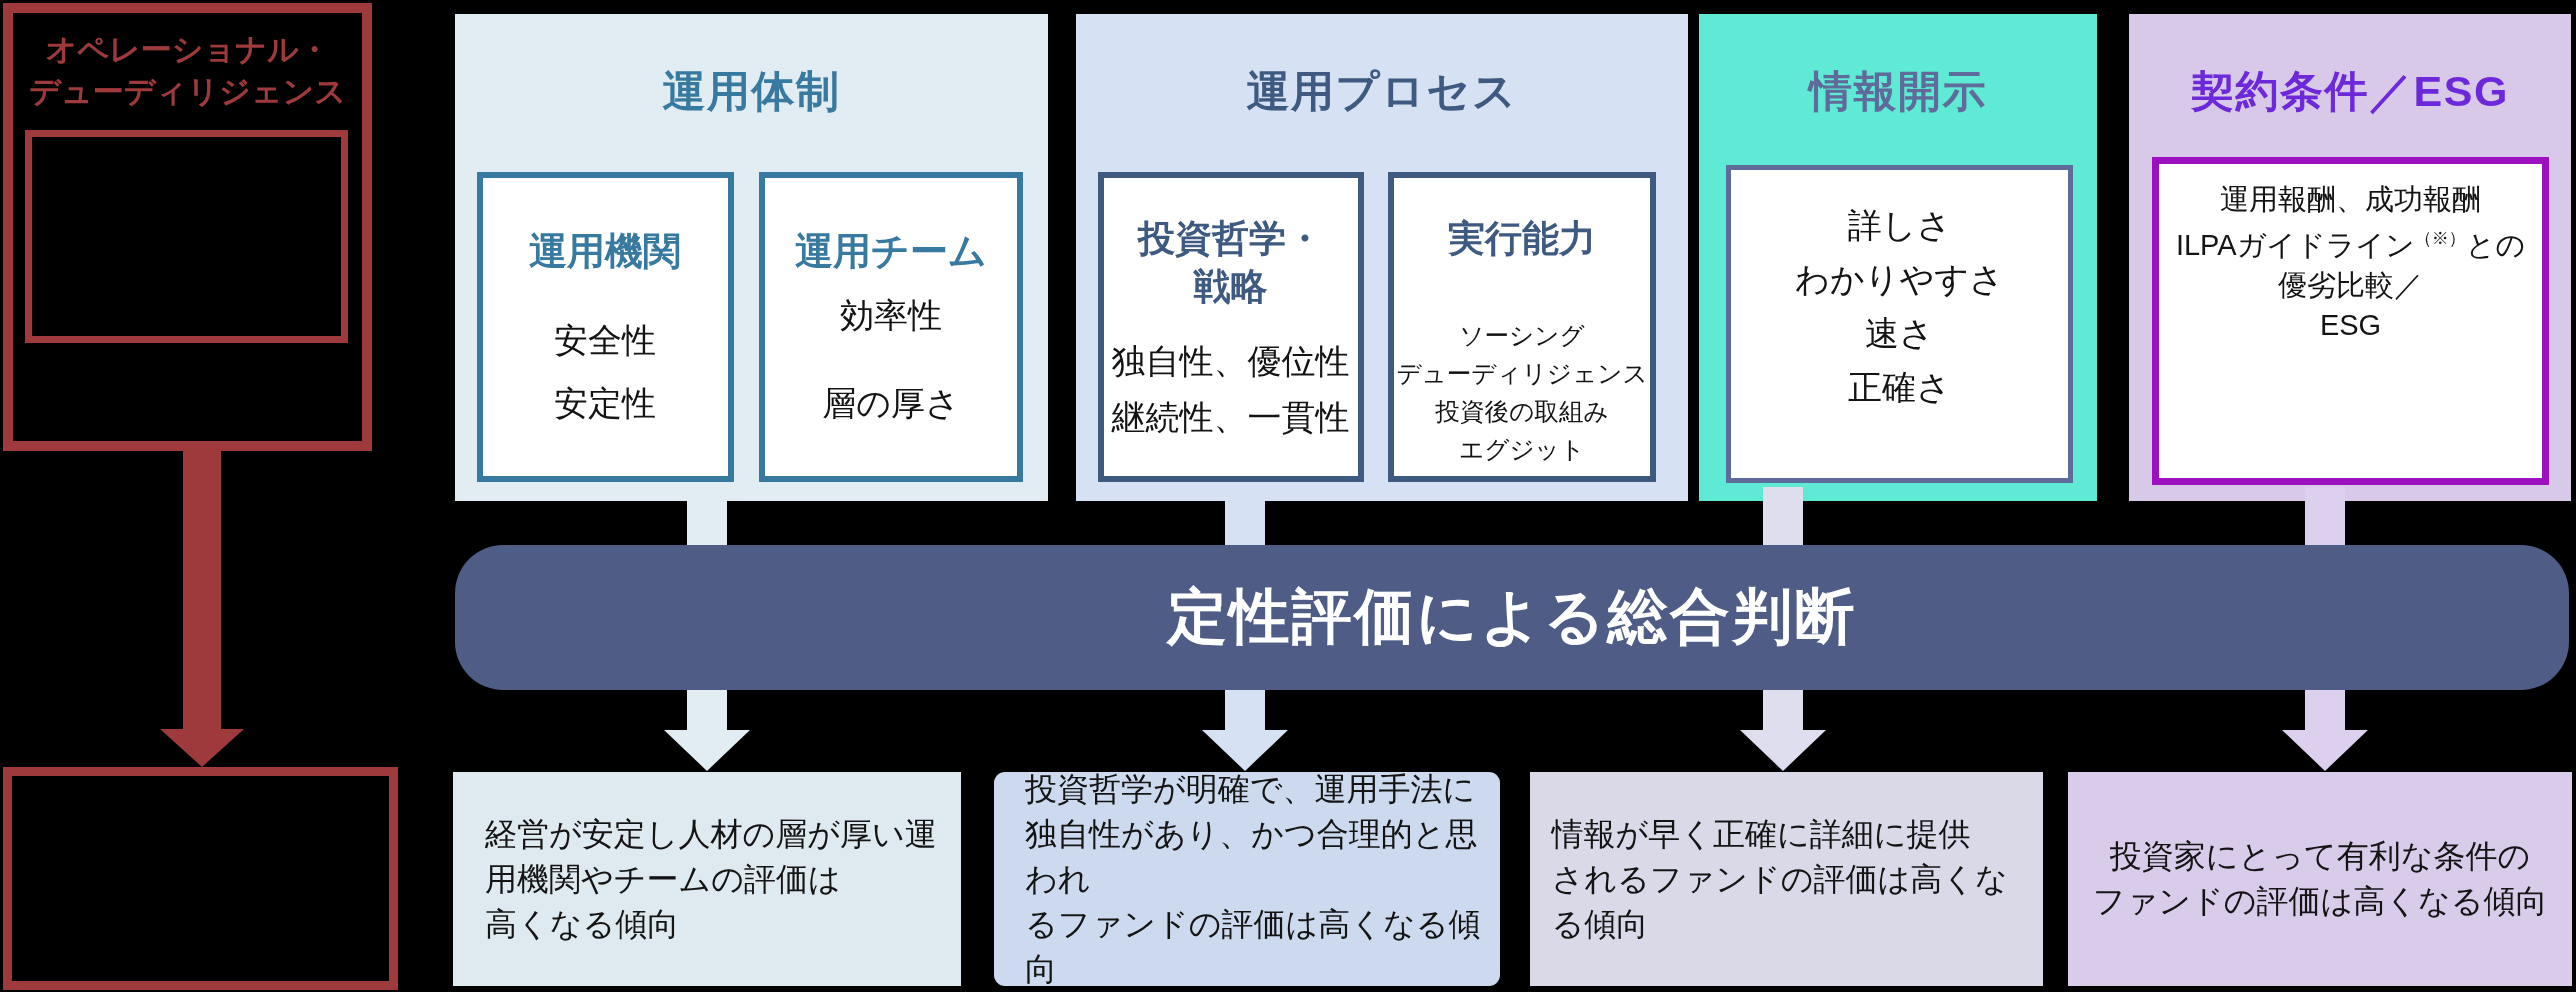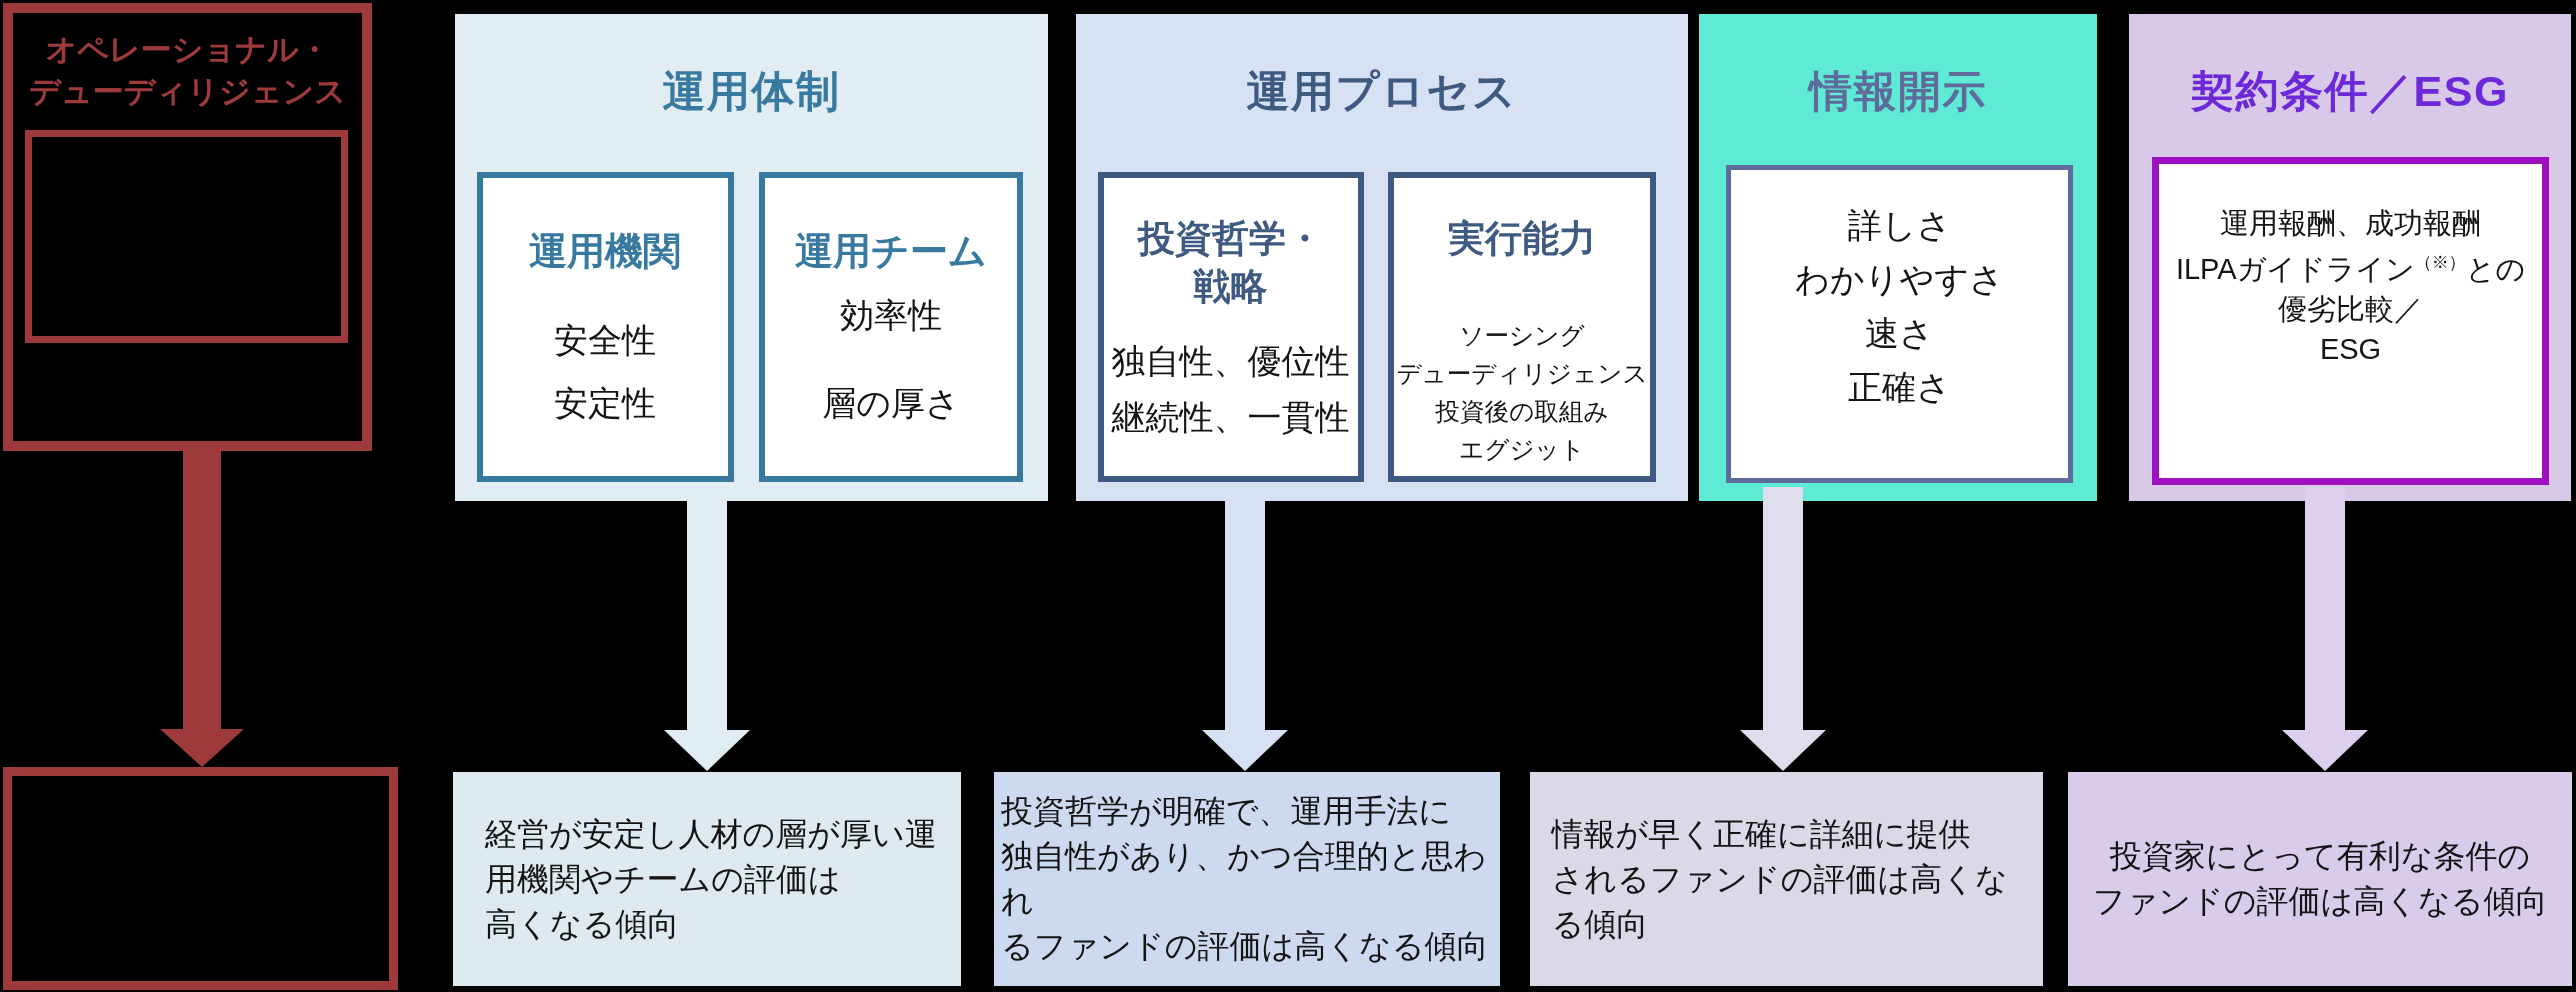--- a/index.html
+++ b/index.html
@@ -73,21 +73,21 @@
   .col2 .sb-item-sm.first{margin-top:54px;}
 
   .col3{left:1699px;width:398px;background:#5eead4;}
   .col3 .col-header{color:#5f6b9b;}
   .col3 .subbox{border:5.4px solid #5f6b9b;top:151px;height:318px;padding-top:28.4px;}
   .box-3a{left:27px;width:347px;}
   .col3 .sb-item{line-height:54px;}
 
   .col4{left:2129px;width:442px;background:#d9c9e8;}
   .col4 .col-header{color:#6d28d9;}
-  .col4 .subbox{border:7px solid #9c10c0;top:143px;height:328px;padding-top:39px;}
+  .col4 .subbox{border:7px solid #9c10c0;top:143px;height:328px;padding-top:15px;}
   .box-4a{left:23px;width:397px;}
   .c4-line{font-size:29px;line-height:40px;color:#141414;}
   .c4-sup{font-size:17px;vertical-align:super;}
 
   
   .flow-shaft{position:absolute;top:487px;height:244px;width:40px;z-index:1;}
   .flow-head{
     position:absolute;top:730px;width:0;height:0;z-index:1;
     border-left:43px solid transparent;border-right:43px solid transparent;
   }
@@ -108,21 +108,21 @@
     color:#ffffff;font-size:60px;font-weight:bold;letter-spacing:2.3px;
   }
 
   
   .outcome{
     position:absolute;top:772px;height:214px;
     display:flex;flex-direction:column;justify-content:center;
     font-size:32px;line-height:45px;color:#141414;z-index:1;
   }
   .o1{left:453px;width:508px;background:#dee9f0;padding-left:32px;padding-right:6.1px;}
-  .o2{left:994px;width:506px;background:#ccd9ee;padding-left:7px;padding-right:4.6px;}
+  .o2{left:994px;width:506px;background:#ccd9ee;padding-left:31px;padding-right:4.6px;border-radius:11px;}
   .o3{left:1530px;width:513px;background:#d9d9e8;padding-left:21.5px;padding-right:4.6px;}
   .o4{left:2068px;width:504px;background:#d9cbea;text-align:center;}
 </style>
 </head>
 <body>
 
 <div id="canvas">
 
   <div class="odd-top-box">
     <div class="odd-title">
@@ -200,20 +200,23 @@
   </div>
   <div class="a3">
     <div class="flow-shaft"></div>
     <div class="flow-head"></div>
   </div>
   <div class="a4">
     <div class="flow-shaft"></div>
     <div class="flow-head"></div>
   </div>
 
+  <div class="band">
+    <span>定性評価による総合判断</span>
+  </div>
 
   <div class="outcome o1">
     <div>経営が安定し人材の層が厚い運</div>
     <div>用機関やチームの評価は</div>
     <div>高くなる傾向</div>
   </div>
   <div class="outcome o2">
     <div>投資哲学が明確で、運用手法に</div>
     <div>独自性があり、かつ合理的と思われ</div>
     <div>るファンドの評価は高くなる傾向</div>

